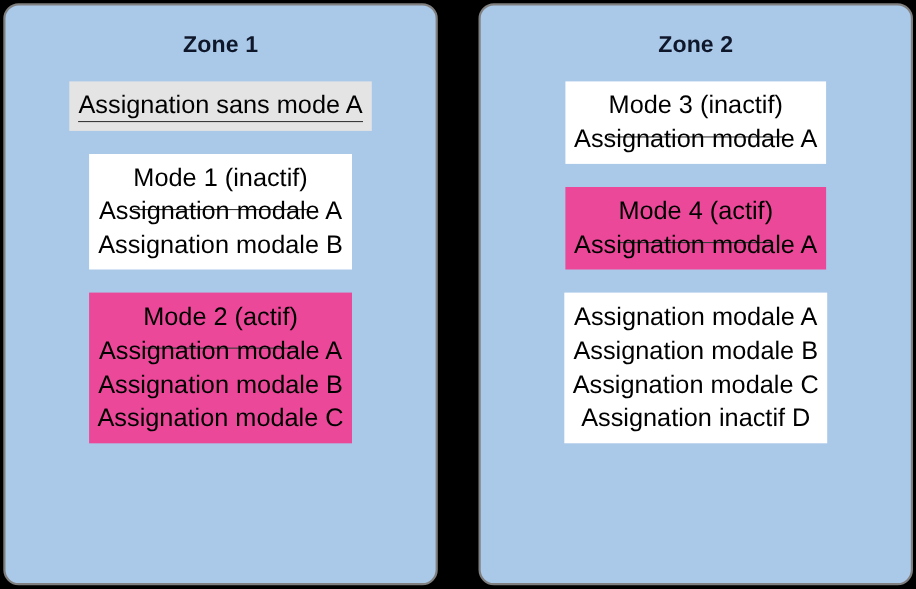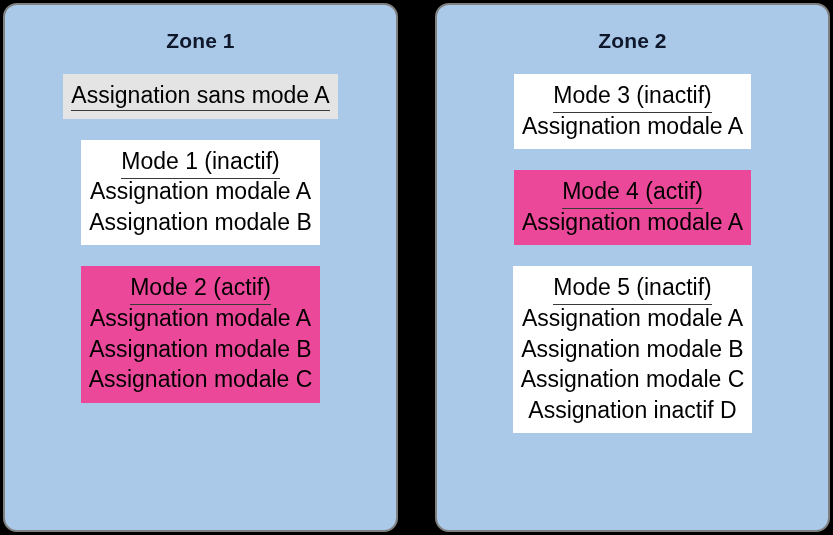--- a/index.html
+++ b/index.html
@@ -87,21 +87,21 @@
   }
 
   .panel-header {
     font-size: 23px;
     color: #000000;
     line-height: 1.33;
     white-space: nowrap;
   }
   .panel-header > span {
     border-bottom: 1.5px solid #3a3a3a;
-    padding-bottom: 4px;
+    padding-bottom: 16px;
   }
 
   .assignment {
     font-size: 23px;
     color: #000000;
     line-height: 1.33;
     white-space: nowrap;
   }
   .assignment-underlined > span {
     border-bottom: 1.5px solid #3a3a3a;
@@ -147,21 +147,20 @@
         <div class="panel-header"><span>Mode 3 (inactif)</span></div>
         <div class="assignment">Assignation modale A</div>
       </div>
 
       <div class="panel panel-active">
         <div class="panel-header"><span>Mode 4 (actif)</span></div>
         <div class="assignment">Assignation modale A</div>
       </div>
 
       <div class="panel panel-inactive">
-        <div class="panel-header"><span>Mode 5 (inactif)</span></div>
         <div class="assignment">Assignation modale A</div>
         <div class="assignment">Assignation modale B</div>
         <div class="assignment">Assignation modale C</div>
         <div class="assignment">Assignation inactif D</div>
       </div>
 
     </div>
   </div>
 
 </div>

